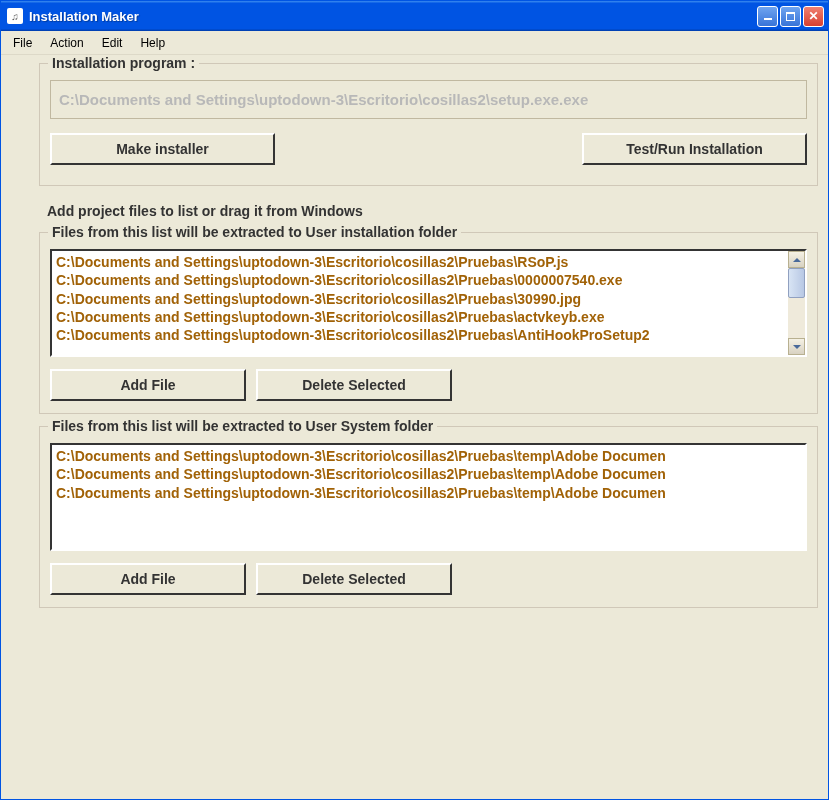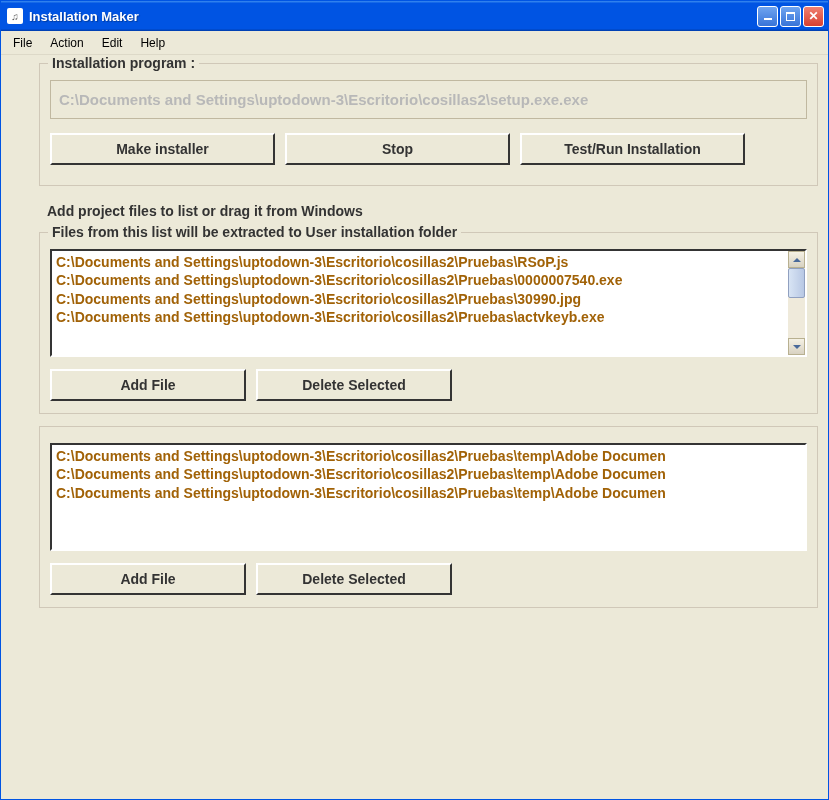--- a/index.html
+++ b/index.html
@@ -21,21 +21,21 @@
 .menu-item { padding: 15px 8px; font-size: 12px; }
 
 .content { flex: 1; padding: 8px 10px; display: flex; flex-direction: column; gap: 12px; overflow: hidden; margin-left: 28px; }
 
 .groupbox { border: 1px solid #d0c8b8; position: relative; padding: 16px 10px 12px 10px; }
 .groupbox-title { position: absolute; top: -9px; left: 8px; background: #ece9d8; padding: 0 4px; font-size: 14px; font-weight: bold; color: #333; }
 
 .path-display { border: 1px solid #c0b8a0; background: #ece9d8; padding: 10px 8px; font-size: 15px; font-weight: bold; color: #b8b8b8; margin-bottom: 14px; }
 
 .btn-row { display: flex; gap: 10px; }
-.btn-row.spread { }
+.btn-row.spread { justify-content: space-between; }
 .win-btn { height: 32px; background: #ece9d8; border: 2px outset #fff; border-right-color: #888; border-bottom-color: #888; font-size: 14px; font-weight: bold; cursor: pointer; font-family: Tahoma, Arial; color: #333; display: flex; align-items: center; justify-content: center; }
 .btn-wide { width: 225px; }
 .btn-med { width: 196px; }
 
 .mid-row { display: flex; align-items: flex-start; justify-content: space-between; padding: 0 8px; }
 .mid-label { font-size: 14px; font-weight: bold; color: #333; max-width: 420px; line-height: 1.3; padding-top: 4px; }
 
 .listbox-wrap { position: relative; border: 2px inset #fff; border-top-color: #888; border-left-color: #888; background: white; height: 108px; display: flex; }
 .listbox { flex: 1; overflow: hidden; padding: 2px 4px; }
 .listbox-item { font-size: 14px; font-weight: bold; color: #a16207; white-space: nowrap; line-height: 1.3; }
@@ -77,37 +77,37 @@
     <div class="menu-item">Help</div>
   </div>
 
   <div class="content">
 
     <div class="groupbox gb1">
       <div class="groupbox-title">Installation program :</div>
       <div class="path-display">C:\Documents and Settings\uptodown-3\Escritorio\cosillas2\setup.exe.exe</div>
       <div class="btn-row spread">
         <button class="win-btn btn-wide">Make installer</button>
-        <button class="win-btn btn-wide">Stop</button>
         <button class="win-btn btn-wide">Test/Run Installation</button>
       </div>
     </div>
 
     <div class="mid-row">
       <div class="mid-label">Add project files to list or drag it from Windows</div>
     </div>
 
     <div class="groupbox gb2">
       <div class="groupbox-title">Files from this list will be extracted to User installation folder</div>
       <div class="listbox-wrap">
         <div class="listbox">
           <div class="listbox-item">C:\Documents and Settings\uptodown-3\Escritorio\cosillas2\Pruebas\RSoP.js</div>
           <div class="listbox-item">C:\Documents and Settings\uptodown-3\Escritorio\cosillas2\Pruebas\0000007540.exe</div>
           <div class="listbox-item">C:\Documents and Settings\uptodown-3\Escritorio\cosillas2\Pruebas\30990.jpg</div>
           <div class="listbox-item">C:\Documents and Settings\uptodown-3\Escritorio\cosillas2\Pruebas\actvkeyb.exe</div>
+          <div class="listbox-item">C:\Documents and Settings\uptodown-3\Escritorio\cosillas2\Pruebas\AntiHookProSetup2</div>
         </div>
         <div class="scrollbar">
           <div class="sb-btn">
               <div class="sb-arrow up"></div>
             </div>
           <div class="sb-track">
               <div class="sb-thumb"></div>
             </div>
           <div class="sb-btn">
               <div class="sb-arrow down"></div>
@@ -115,20 +115,21 @@
         </div>
       </div>
       <div style="height:12px"></div>
       <div class="btn-row">
         <button class="win-btn btn-med">Add File</button>
         <button class="win-btn btn-med">Delete Selected</button>
       </div>
     </div>
 
     <div class="groupbox gb3">
+      <div class="groupbox-title">Files from this list will be extracted to User System folder</div>
       <div class="listbox-wrap">
         <div class="listbox">
           <div class="listbox-item">C:\Documents and Settings\uptodown-3\Escritorio\cosillas2\Pruebas\temp\Adobe Documen</div>
           <div class="listbox-item">C:\Documents and Settings\uptodown-3\Escritorio\cosillas2\Pruebas\temp\Adobe Documen</div>
           <div class="listbox-item">C:\Documents and Settings\uptodown-3\Escritorio\cosillas2\Pruebas\temp\Adobe Documen</div>
         </div>
       </div>
       <div style="height:12px"></div>
       <div class="btn-row">
         <button class="win-btn btn-med">Add File</button>

